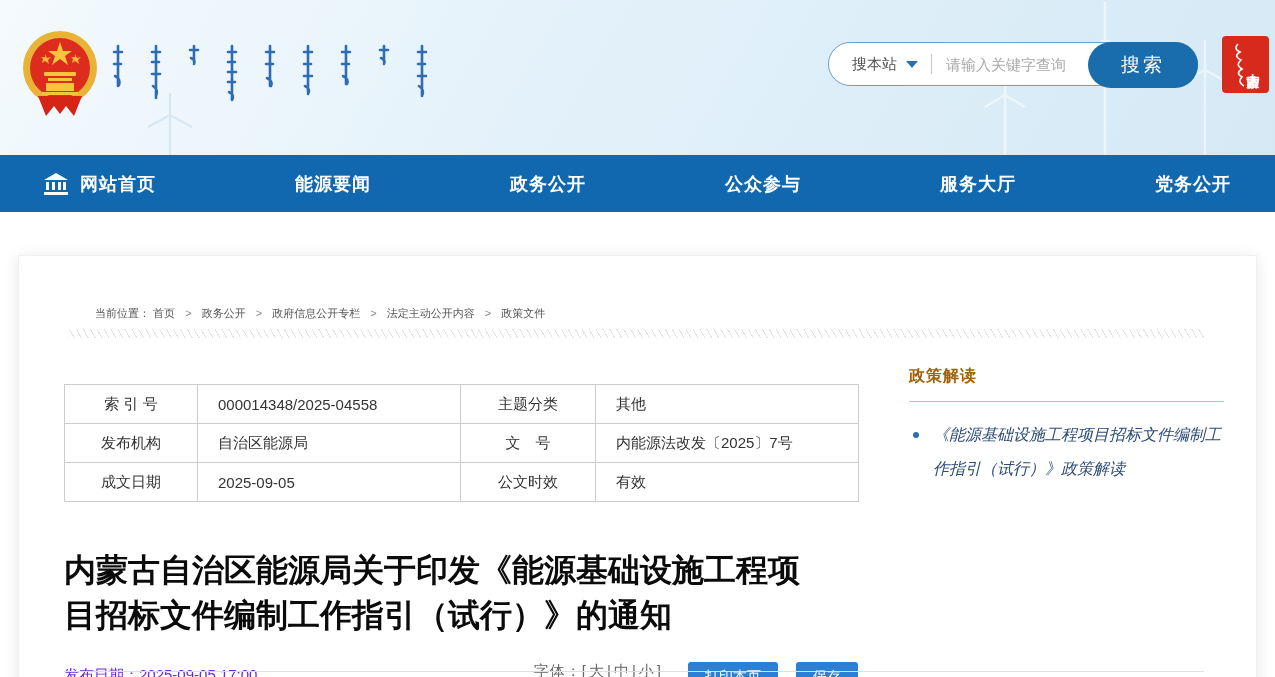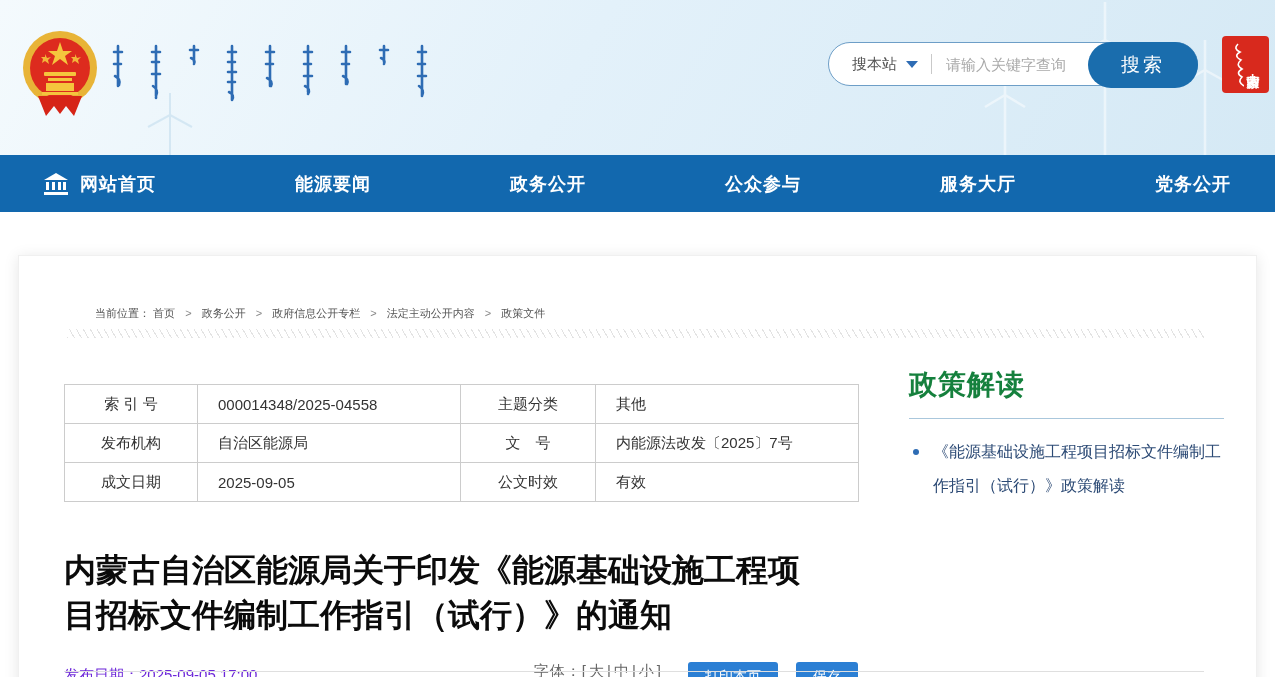--- a/index.html
+++ b/index.html
@@ -65,25 +65,25 @@
   .meta-row { margin-top:24px; display:flex; align-items:center; }
   .publish { font-size:15px; color:#6d28d9; }
   .meta-right { margin-left:auto; display:flex; align-items:flex-start; gap:10px; }
   .font-ctrl { font-size:15px; color:#666; margin-right:8px; letter-spacing:1px; }
   .font-size-opt { cursor:pointer; margin:0 2px; }
   .btn { border:none; background:#2b7fd4; color:#fff; font-size:14px; height:27px; padding:6px 17px;
     border-radius:3px; cursor:pointer; font-family:inherit; margin-left:8px; }
   .bottom-line { position:absolute; left:45px; right:52px; top:415px; height:1px; background:#dfdfdf; }
 
   .sidebar { position:absolute; left:890px; top:110px; width:315px; }
-  .sidebar-title { font-size:28px; font-weight:bold; color:#15803d; letter-spacing:1px; }
+  .sidebar-title { font-size:16px; font-weight:bold; color:#a16207; letter-spacing:1px; }
   .sidebar-divider { margin-top:14px; height:1px; background:#aac7dc; }
   .sidebar-list { margin-top:16px; }
   .sidebar-item { position:relative; padding-left:24px; font-size:16px; color:#2c4a75;
-    line-height:34px; cursor:pointer; }
+    line-height:34px; cursor:pointer;font-style:italic; }
   .sidebar-item .dot { position:absolute; left:4px; top:14px; width:6px; height:6px;
     border-radius:50%; background:#2e6cb4; }
 </style>
 </head>
 <body>
 
 <div class="header">
 
   <svg class="turbines" viewBox="0 0 420 155">
     <g stroke="#ffffff" stroke-width="2.5" fill="none" opacity="0.9">

